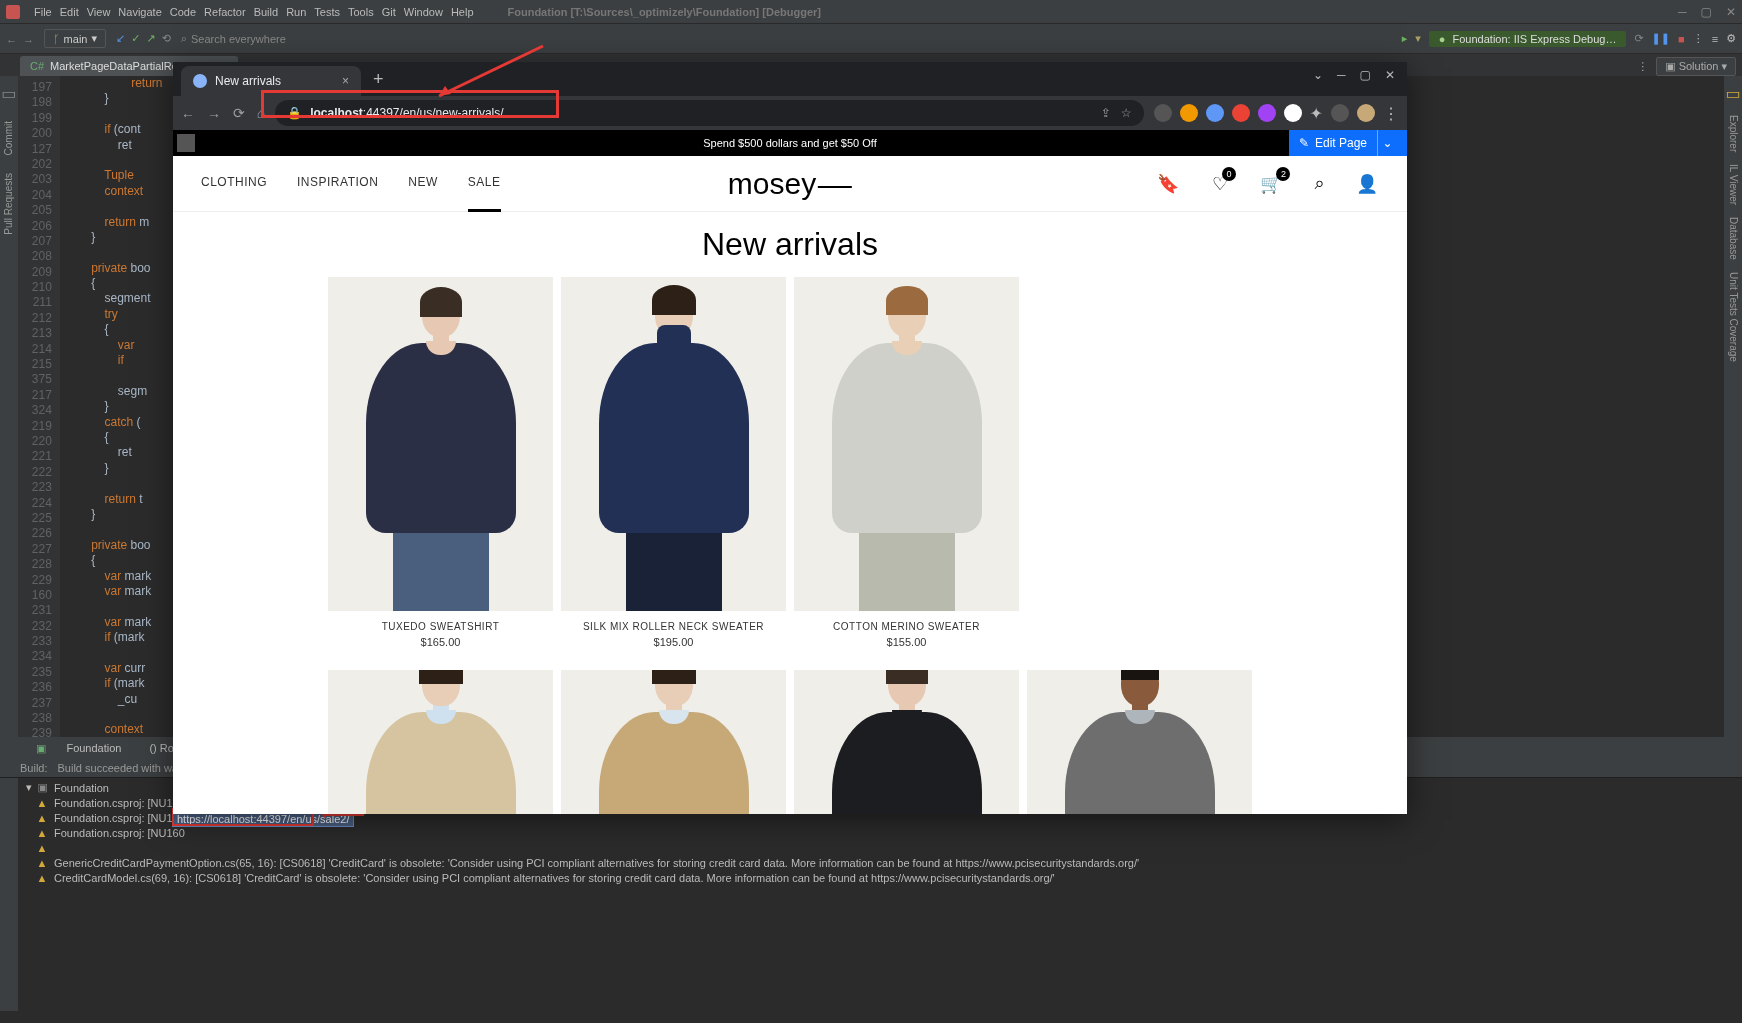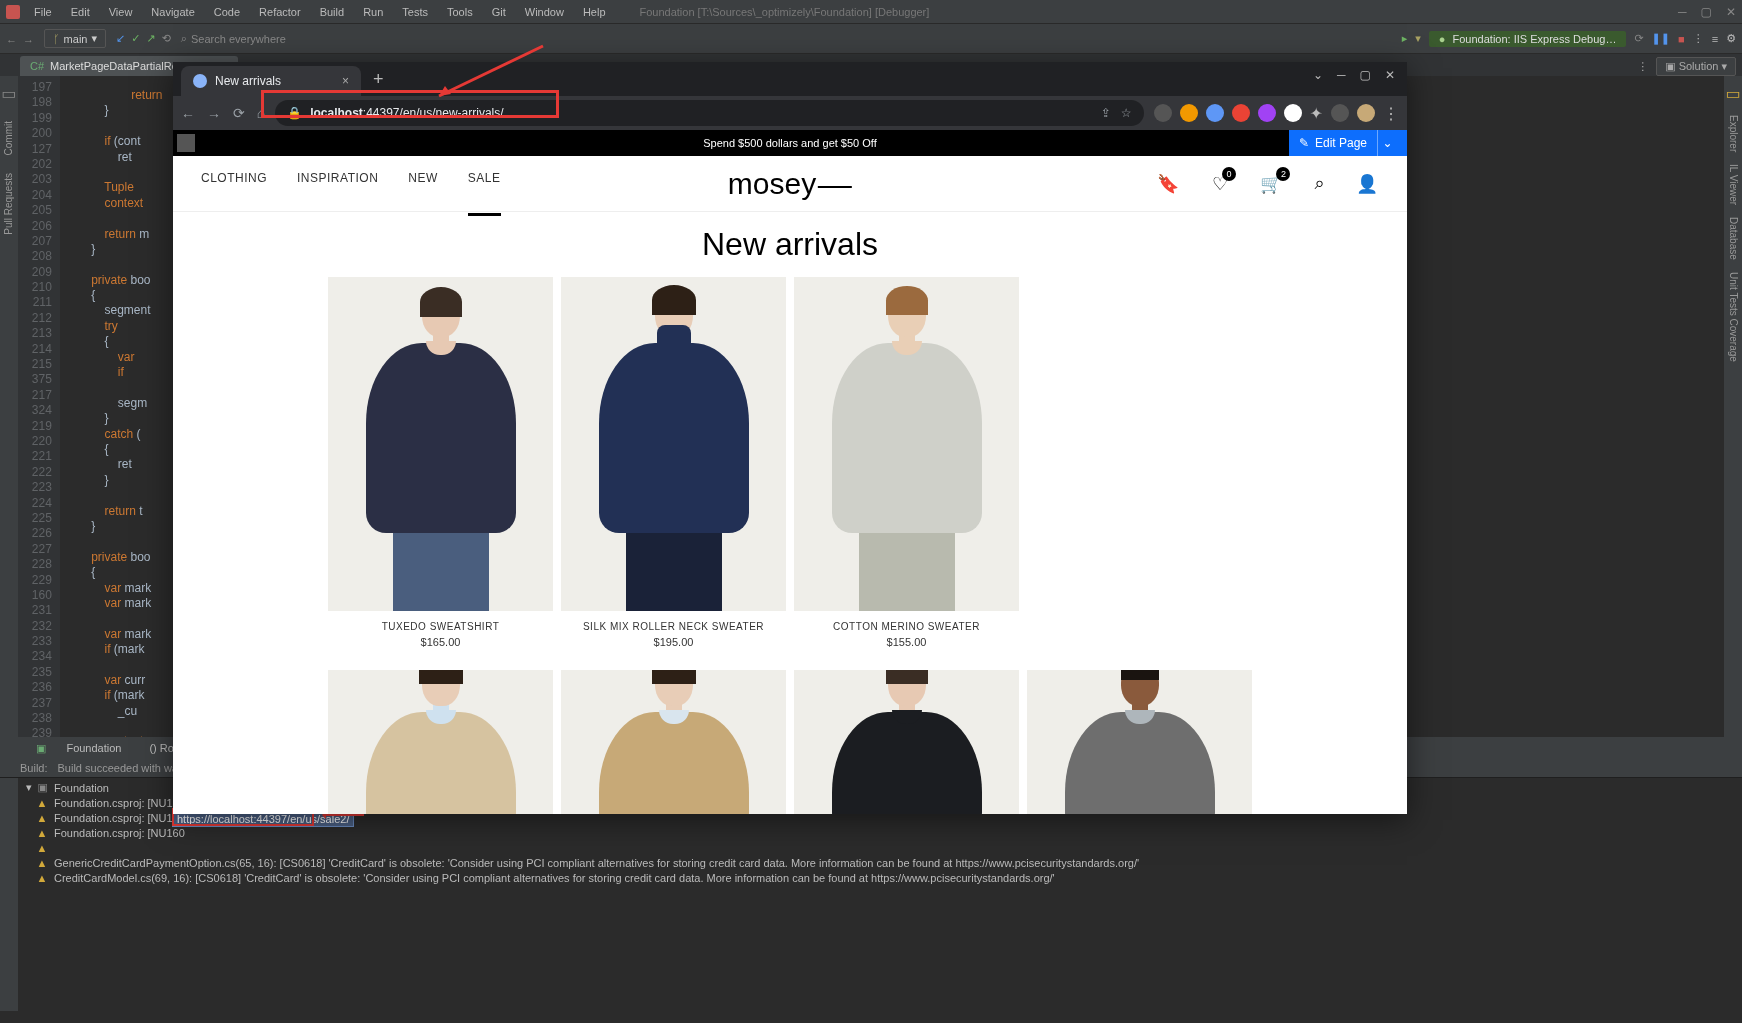--- a/index.html
+++ b/index.html
@@ -4,23 +4,23 @@
 <style>
 * { margin: 0; padding: 0; box-sizing: border-box; font-family: "Segoe UI", Arial, sans-serif; }
 html, body { width: 1742px; height: 1023px; overflow: hidden; background: #2b2b2b; color: #bbb; }
 
 
 .ide-titlebar {
   height: 24px; background: #3c3f41; display: flex; align-items: center;
   font-size: 11px; color: #aaa; padding: 0 6px; gap: 14px;
   border-bottom: 1px solid #2a2a2a;
 }
-.ide-titlebar .menus { display: flex; gap: 19px; }
+.ide-titlebar .menus { display: flex; gap: 8px; }
 .ide-titlebar .menus span { color: #bbb; }
-.ide-titlebar .title-center { flex: 1; text-align: left; padding-left: 20px; color: #777; }
+.ide-titlebar .title-center { flex: 1; text-align: left; padding-left: 20px; color: #777; font-weight: bold; }
 .ide-titlebar .win-controls { display: flex; gap: 14px; color: #888; font-size: 12px; }
 
 .ide-toolbar {
   height: 30px; background: #3c3f41; display: flex; align-items: center;
   padding: 0 6px; gap: 10px; font-size: 11px; border-bottom: 1px solid #2a2a2a;
 }
 .ide-toolbar .nav-arrows { display: flex; gap: 6px; color: #888; }
 .ide-toolbar .run-config {
   display: flex; align-items: center; gap: 4px; padding: 2px 8px;
   border: 1px solid #555; border-radius: 2px; color: #ccc;
@@ -59,21 +59,21 @@
 
 .code-area {
   background: #2b2b2b; color: #a9b7c6; font-family: Consolas, monospace;
   font-size: 12px; display: flex; overflow: hidden; width: 100%;
 }
 .line-numbers {
   width: 42px; text-align: right; padding: 4px 8px 4px 0; color: #606366;
   background: #313335; line-height: 15.4px;
 }
 .line-numbers div { height: 15.4px; }
-.code-column { padding: 12px 0 4px 18px; line-height: 15.4px; position: relative; }
+.code-column { padding: 0 0 4px 18px; line-height: 15.4px; position: relative; }
 .code-column .ln { height: 15.4px; white-space: pre; }
 .kw { color: #cc7832; }
 
 .right-gutter {
   position:absolute; right:0; top:0; width:18px; height:100%;
   background:#3c3f41; display:flex; flex-direction:column; align-items:center;
   gap:12px; padding-top:8px;
 }
 .right-gutter .vlabel { writing-mode: vertical-rl; font-size:10px; color:#999; }
 
@@ -146,21 +146,21 @@
   position:absolute; right:0; top:0; height:26px; background:#0d6efd; color:#fff;
   display:flex; align-items:center; padding:0 10px; gap:6px; font-size:12px;
 }
 .edit-page .chev { width:20px; margin-left:4px; border-left:1px solid rgba(255,255,255,.4); height:100%; display:flex; align-items:center; justify-content:center; }
 
 .store-header {
   height: 56px; background:#fff; border-bottom:1px solid #eee; display:flex; align-items:center;
   padding:0 28px; position:relative;
 }
 .store-nav { display:flex; gap:30px; font-size:12px; color:#333; letter-spacing:.5px; }
-.store-nav .item.active { border-bottom:3px solid #000; padding-bottom:28px; margin-bottom:-19px; }
+.store-nav .item.active { border-bottom:3px solid #000; padding-bottom:20px; margin-bottom:-19px; }
 .store-logo { position:absolute; left:50%; transform:translateX(-50%); font-family:"Brush Script MT",cursive; font-size:30px; color:#000; }
 .store-logo .tail { display:inline-block; width:34px; height:2px; background:#000; vertical-align:middle; margin-left:2px; }
 .store-icons { margin-left:auto; display:flex; gap:32px; color:#000; font-size:18px; }
 .store-icons .badge { position:relative; }
 .store-icons .badge .n {
   position:absolute; top:-6px; right:-8px; background:#000; color:#fff;
   width:14px; height:14px; border-radius:50%; font-size:9px; display:flex; align-items:center; justify-content:center;
 }
 
 .page-content { flex:1; background:#fff; overflow:hidden; padding:14px 0 0; }

